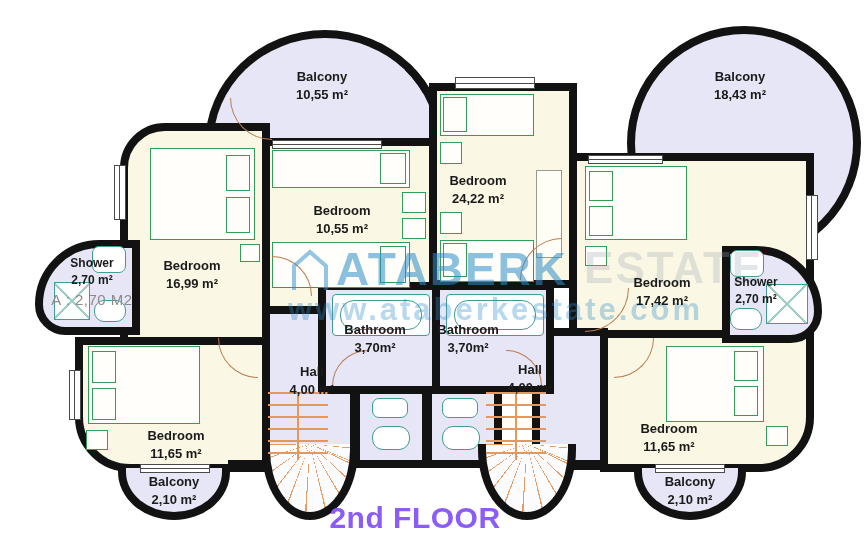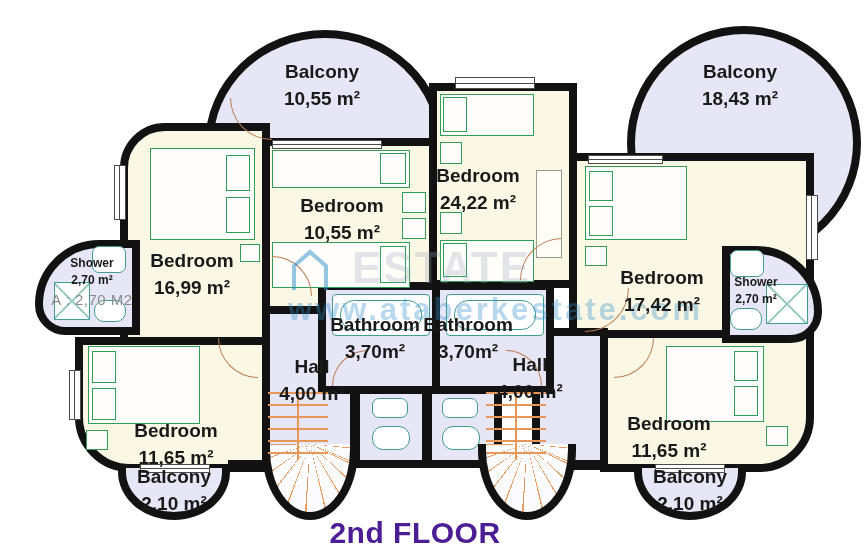--- a/index.html
+++ b/index.html
@@ -2,21 +2,21 @@
 <html><head>
 <meta charset="utf-8">
 <style>
   html,body{margin:0;padding:0;background:#fff;}
   #plan{position:relative;width:864px;height:555px;background:#fff;overflow:hidden;
         font-family:"Liberation Sans",sans-serif;}
   .room{position:absolute;box-sizing:border-box;border:8px solid #121212;}
   .cream{background:#faf8e4;}
   .wet{background:#e6e6f6;}
   .lbl{position:absolute;transform:translate(-50%,-50%);text-align:center;z-index:60;
-       font-weight:bold;font-size:19px;color:#1a1a1a;line-height:1.4;white-space:nowrap;}
+       font-weight:bold;font-size:13px;color:#1a1a1a;line-height:1.4;white-space:nowrap;}
   .lbl span{display:block;}
   .lbl .note{font-weight:normal;font-size:15px;color:#8b8b8b;letter-spacing:.5px;}
   .furn{position:absolute;box-sizing:border-box;border:1.5px solid #2f9e57;background:#fffefb;z-index:20;}
   .fix{position:absolute;box-sizing:border-box;border:1.5px solid #3f9d92;background:#fff;border-radius:7px;z-index:22;}
   .closet{position:absolute;box-sizing:border-box;border:1px solid #9a9a8a;background:#fffef6;z-index:20;}
   .tray{position:absolute;box-sizing:border-box;border:1.5px solid #3f9d92;background:
         linear-gradient(45deg,transparent calc(50% - 1px),#9fd0c8 calc(50% - 1px) calc(50% + 1px),transparent calc(50% + 1px)),
         linear-gradient(-45deg,transparent calc(50% - 1px),#9fd0c8 calc(50% - 1px) calc(50% + 1px),transparent calc(50% + 1px)),#fff;z-index:22;}
   .arc{position:absolute;box-sizing:border-box;z-index:24;}
   .win{position:absolute;box-sizing:border-box;background:#fff;border:1px solid #4a4a4a;z-index:30;}
@@ -28,22 +28,22 @@
       linear-gradient(to right,transparent calc(50% - 1px),#e6975a calc(50% - 1px) calc(50% + 1px),transparent calc(50% + 1px)),
       repeating-linear-gradient(to bottom,#e6975a 0 2px,transparent 2px 12px);}
   .stair-bay{position:absolute;box-sizing:border-box;border:8px solid #121212;border-top:none;background:
       repeating-conic-gradient(from 115deg at 50% 0,rgba(230,151,90,.95) 0 1.3deg,transparent 1.3deg 17deg),#fcfcff;z-index:8;}
   .balc-bottom{position:absolute;box-sizing:border-box;border:8px solid #121212;border-top:none;background:#e6e6f6;z-index:5;}
   #watermark{position:absolute;left:288px;top:246px;z-index:50;pointer-events:none;}
   #wm-line1{display:flex;align-items:flex-start;}
   #wm-brand{font-weight:bold;font-size:46px;letter-spacing:2px;color:rgba(43,141,201,.55);line-height:1;}
   #wm-brand2{font-weight:bold;font-size:44px;letter-spacing:2px;color:rgba(150,160,178,.28);line-height:1;margin-left:16px;}
   #wm-url{font-weight:bold;font-size:31px;letter-spacing:3px;color:rgba(43,141,201,.34);line-height:1;margin-top:2px;}
-  #title{position:absolute;left:415px;top:533px;transform:translate(-50%,-50%);z-index:60;
-         font-weight:bold;font-size:30px;color:#4c1d95;letter-spacing:.5px;}
+  #title{position:absolute;left:415px;top:518px;transform:translate(-50%,-50%);z-index:60;
+         font-weight:bold;font-size:30px;color:#8b5cf6;letter-spacing:.5px;}
 </style>
 </head>
 <body>
 
 <div id="plan">
 
   <div class="room wet" style="left:205px;top:30px;width:240px;height:122px;border-radius:120px 120px 0 0 / 115px 115px 0 0;z-index:1;"></div>
   <div class="room wet" style="left:627px;top:26px;width:234px;height:234px;border-radius:50%;z-index:1;"></div>
 
   <div class="room cream" style="left:120px;top:123px;width:150px;height:222px;border-radius:45px 0 0 0;z-index:2;"></div>
@@ -142,20 +142,21 @@
   <div class="win win-h" style="left:272px;top:140px;width:110px;height:9px;"></div>
   <div class="win win-h" style="left:588px;top:155px;width:75px;height:9px;"></div>
   <div class="win win-h" style="left:140px;top:464px;width:70px;height:9px;"></div>
   <div class="win win-h" style="left:655px;top:464px;width:70px;height:9px;"></div>
 
   <div id="watermark">
     <div id="wm-line1">
       <svg width="44" height="46" viewBox="0 0 44 46" style="opacity:.5;margin-right:4px;">
         <path d="M6 44 L6 20 L22 6 L38 20 L38 44" fill="none" stroke="#2b8dc9" stroke-width="4"></path>
       </svg>
+      <span id="wm-brand">ATABERK</span>
       <span id="wm-brand2">ESTATE</span>
     </div>
     <div id="wm-url">www.ataberkestate.com</div>
   </div>
 
   <div class="lbl" style="left:322px;top:86px;">
     <span>Balcony</span>
       <span>10,55 m²</span>
     </div>
   <div class="lbl" style="left:740px;top:86px;">

